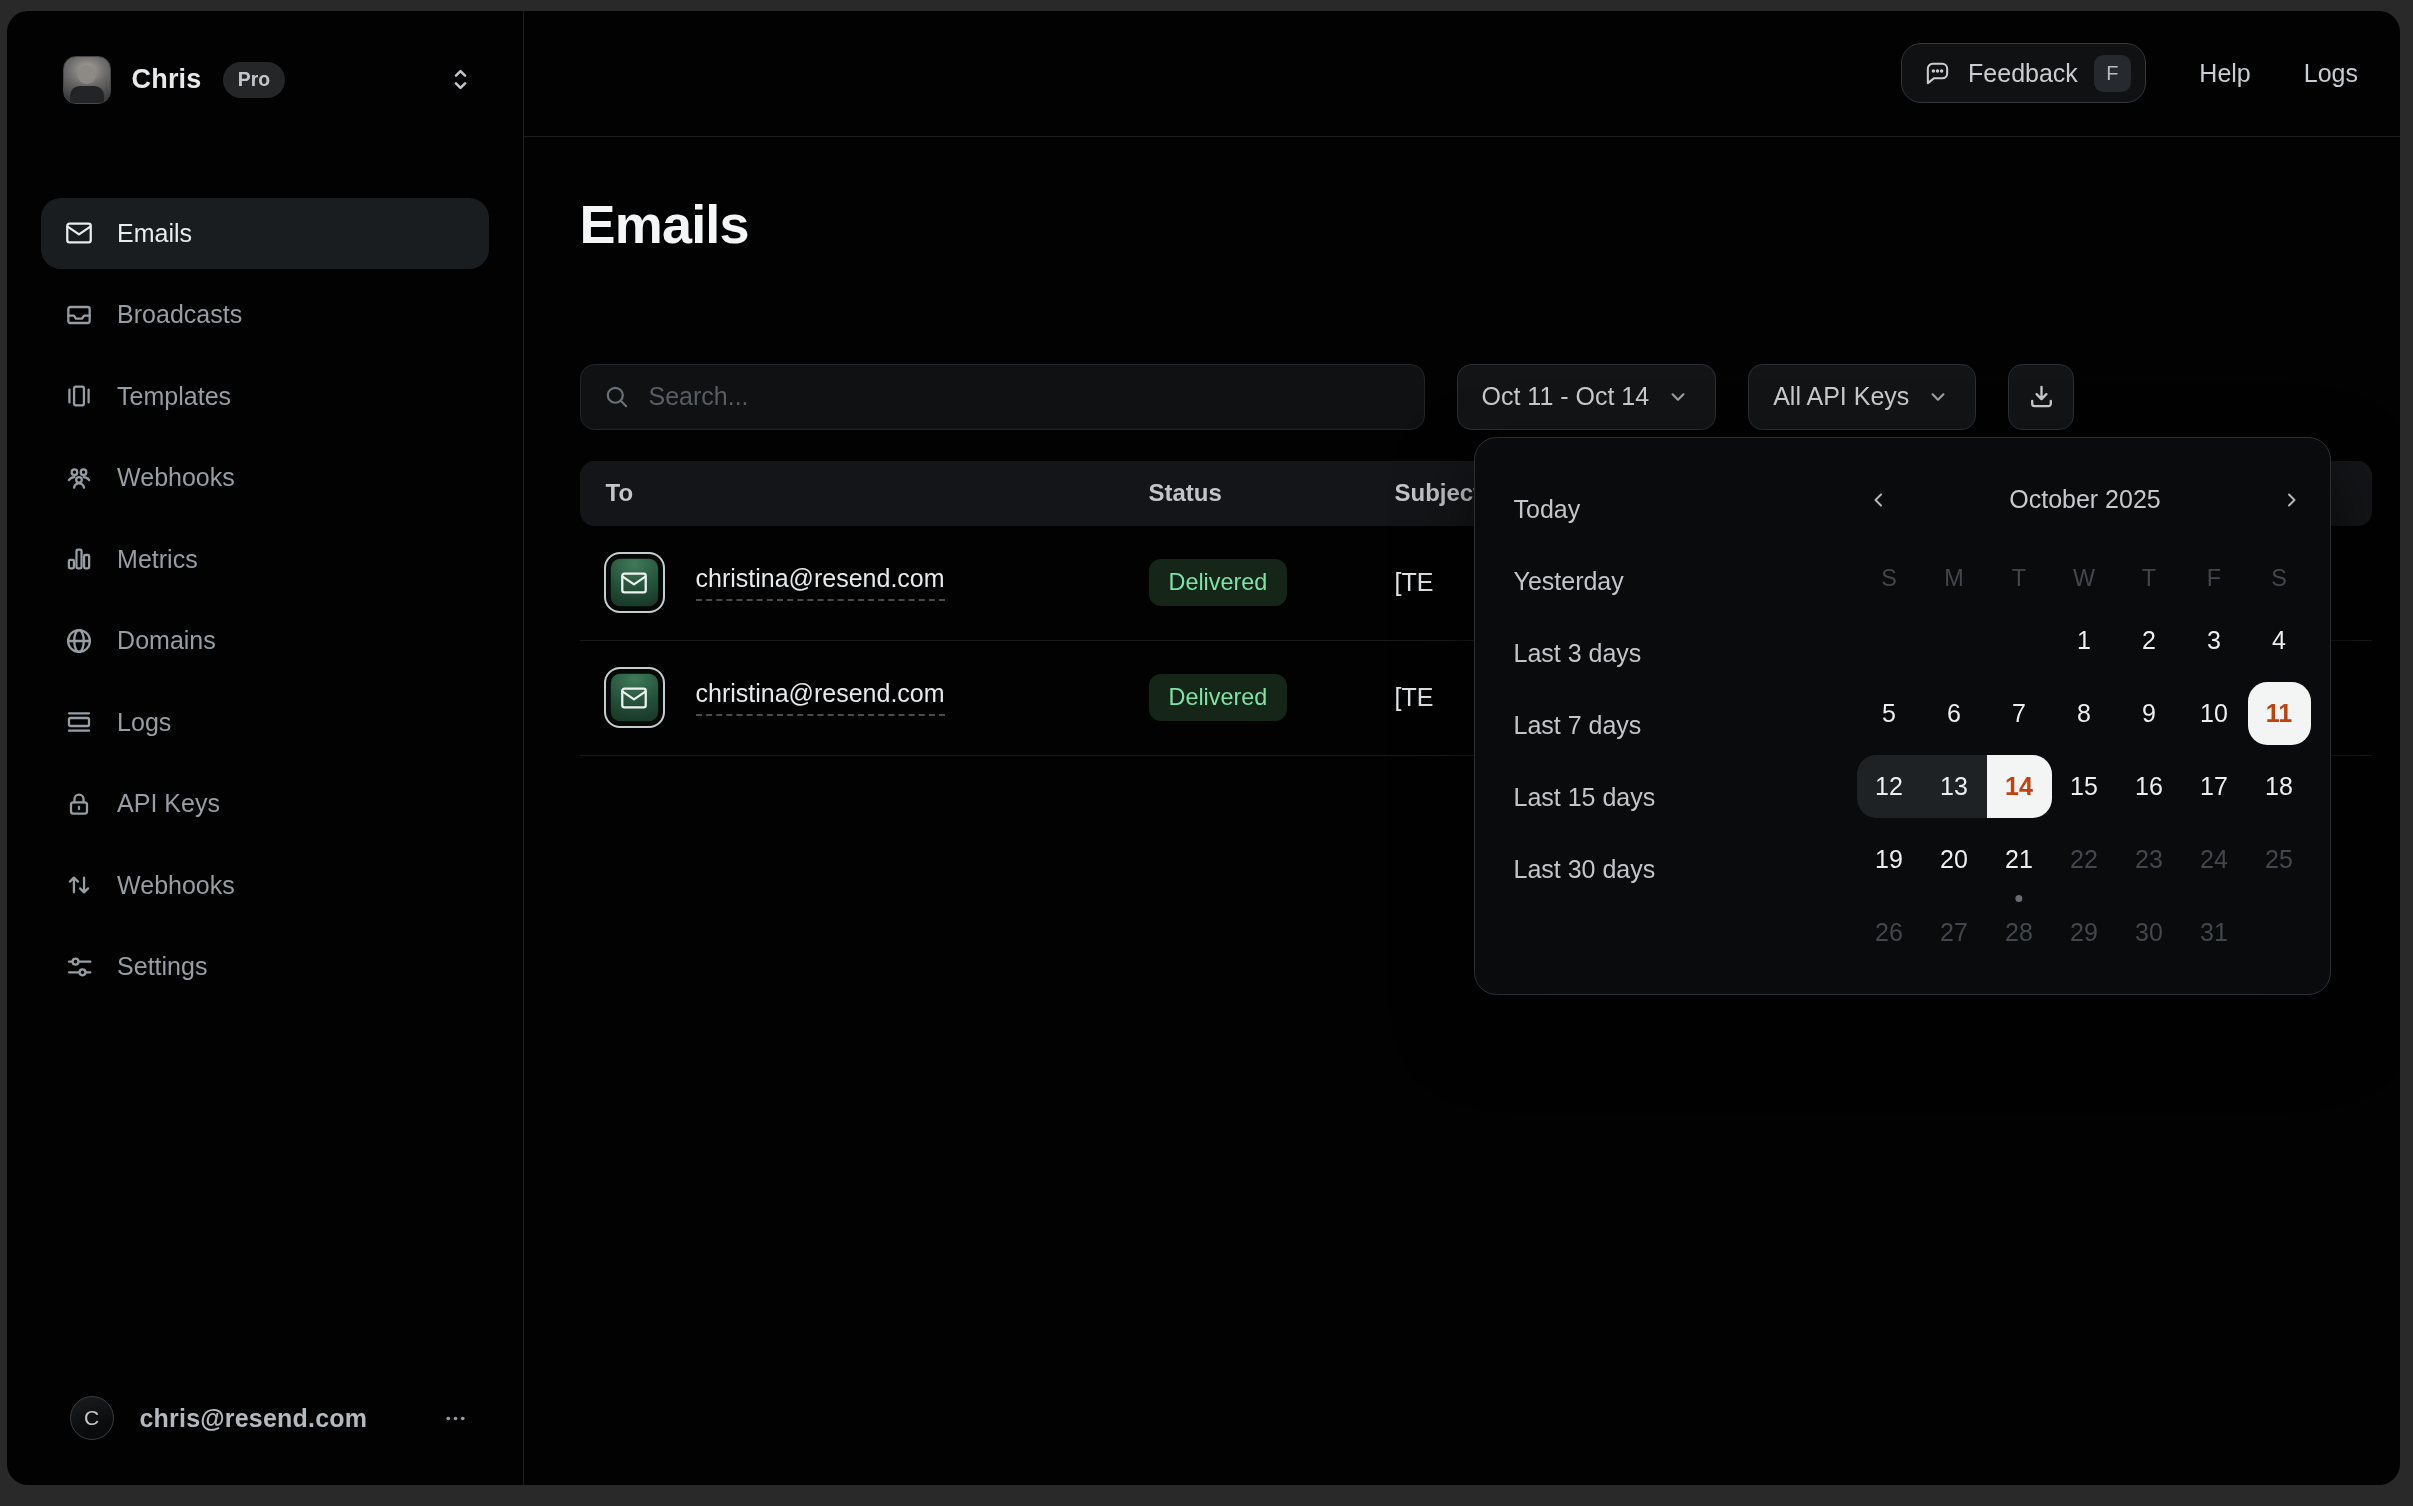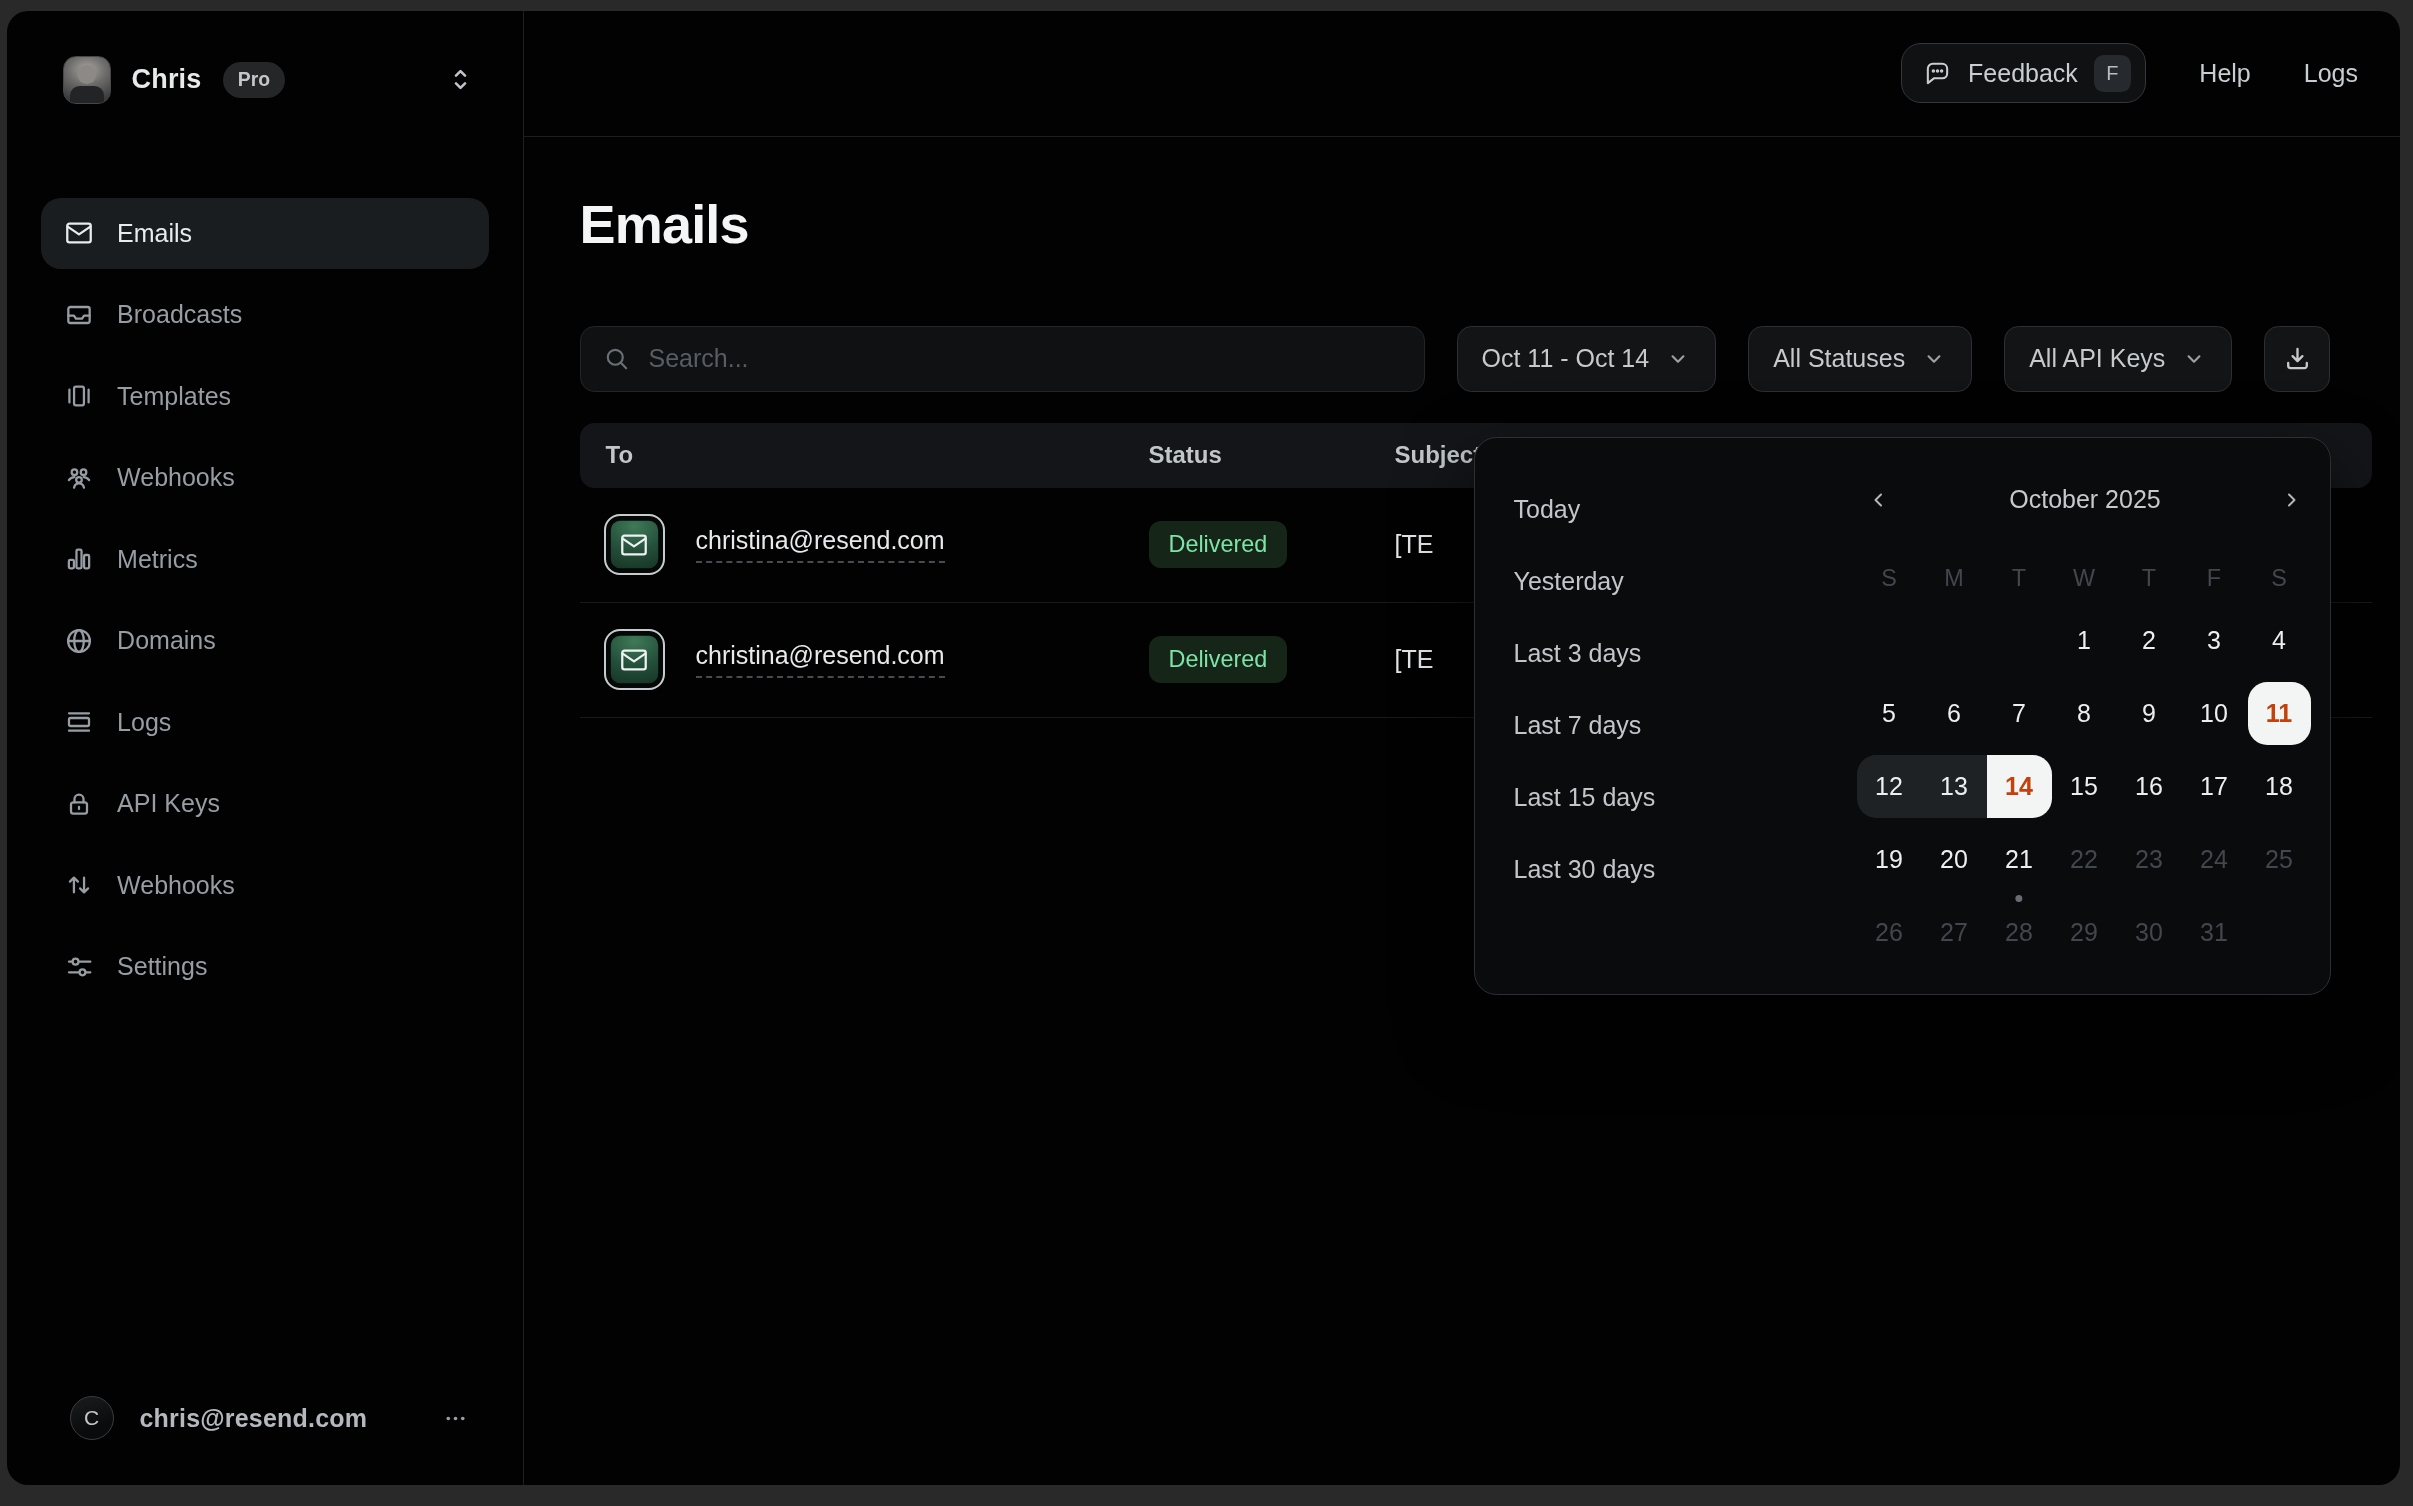--- a/index.html
+++ b/index.html
@@ -44,21 +44,21 @@
       border-radius:20px; padding:10.5px 14.5px 10.5px 21px; cursor:pointer; }
   .fb-btn .ficon { width:29px; height:29px; color:#c9cdd1; }
   .fb-label { color:#c9cdd1; font-size:25px;text-align:right; }
   .fb-key { min-width:37px; height:37px; background:#26292d; border-radius:9.7px; color:#b9bdc2; font-size:20px;
       display:flex; align-items:center; justify-content:center; padding:0 8px; }
   .top-link { color:#c9cdd1; font-size:25px; cursor:pointer; }
 
   .content { padding-left:56px; position:relative; }
   .page-title { margin-top:56px; font-size:54px; font-weight:700; color:#f4f5f6; letter-spacing:-0.8px; }
 
-  .controls { margin-top:71px; display:flex; gap:32px; width:1792px; }
+  .controls { margin-top:109px; display:flex; gap:32px; width:1792px; }
   .search { width:845px; height:66px; background:#0f1113; border:1.6px solid #232629; border-radius:14.5px;
       display:flex; align-items:center; gap:18px; padding:0 21px; }
   .search .sicon { width:29px; height:29px; color:#6a7076; flex:none; }
   .search input { flex:1; background:transparent; border:none; outline:none; color:#c9cdd1; font-size:25px;
       font-family:"Liberation Sans", sans-serif; }
   .search input::placeholder { color:#575d63; }
   .pill { height:66px; border:1.6px solid #2c3034; background:#121416; border-radius:14.5px; display:flex;
       align-items:center; gap:16px; padding:0 24px; color:#c6cacd; font-size:25px; cursor:pointer; white-space:nowrap; }
   .pill .cicon { width:26px; height:26px; color:#9aa0a5; }
   .icon-btn { width:66px; height:66px; border:1.6px solid #2c3034; background:#121416; border-radius:14.5px;
@@ -330,26 +330,20 @@
 
       <div class="controls">
         <div class="search">
           <svg class="sicon" viewBox="0 0 36 36" width="29" height="29">
               <use href="#search-icon"></use>
             </svg>
           <input type="text" placeholder="Search..." style="">
         </div>
         <div class="pill">
           <span>Oct 11 - Oct 14</span>
-          <svg class="cicon" viewBox="0 0 32 32" width="26" height="26">
-              <use href="#chevron-down-icon"></use>
-            </svg>
-        </div>
-        <div class="pill">
-          <span>All Statuses</span>
           <svg class="cicon" viewBox="0 0 32 32" width="26" height="26">
               <use href="#chevron-down-icon"></use>
             </svg>
         </div>
         <div class="pill">
           <span>All API Keys</span>
           <svg class="cicon" viewBox="0 0 32 32" width="26" height="26">
               <use href="#chevron-down-icon"></use>
             </svg>
         </div>

